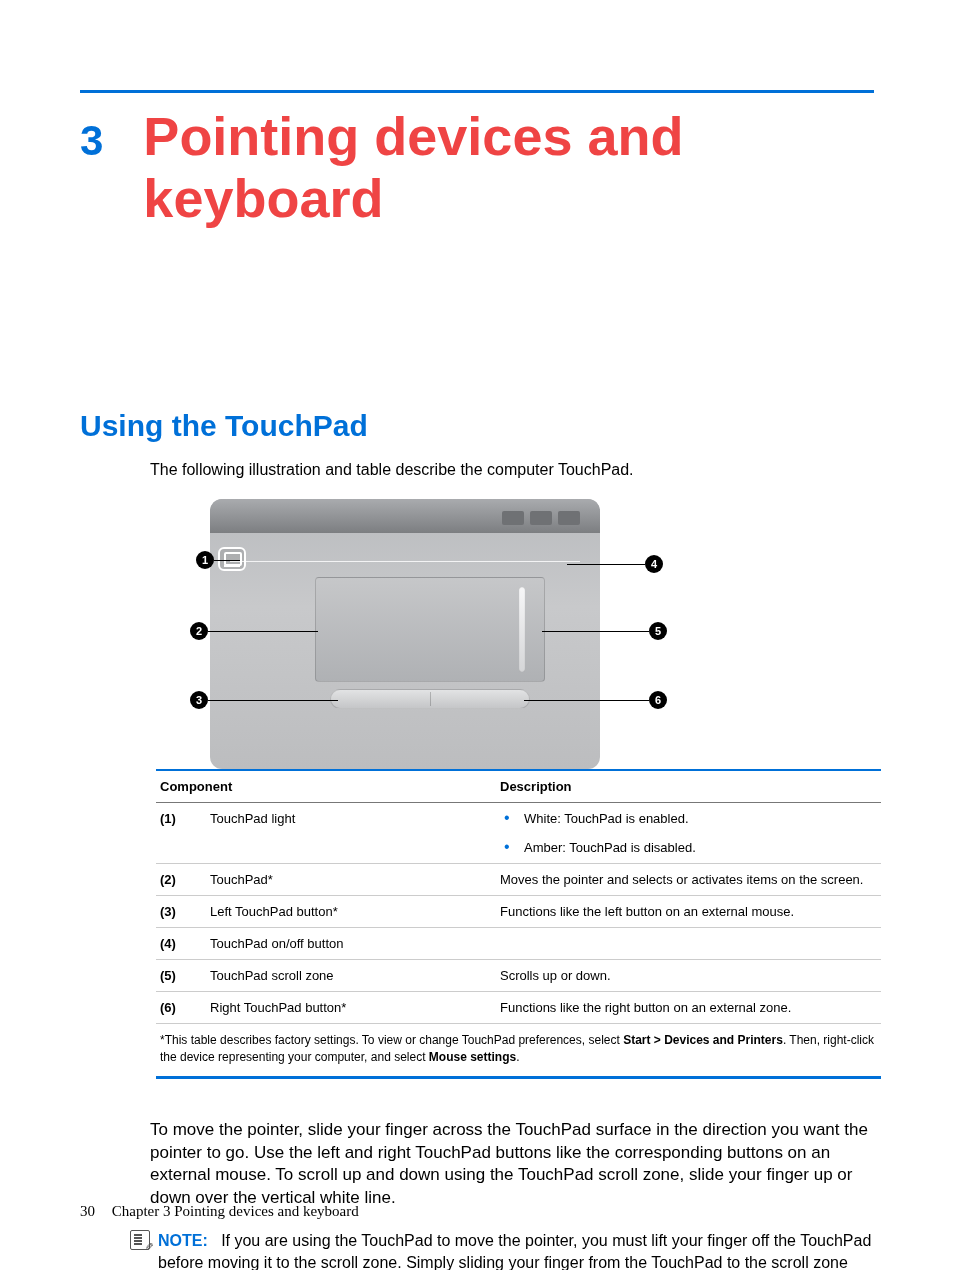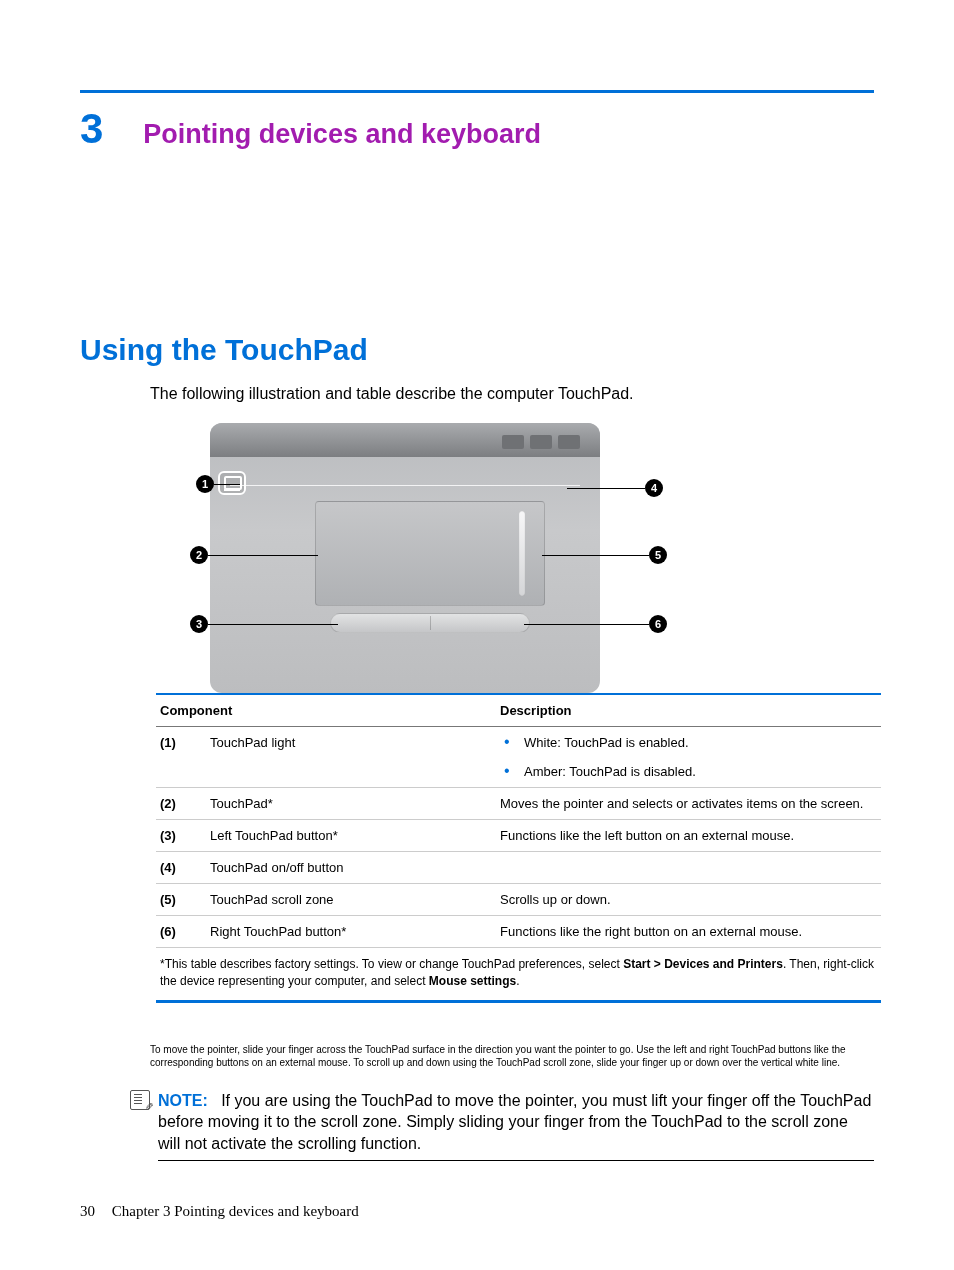--- a/index.html
+++ b/index.html
@@ -21,23 +21,23 @@
       align-items: baseline;
       gap: 40px;
       margin-bottom: 180px;
     }
     .chapter-num {
       font-size: 42px;
       font-weight: bold;
       color: #0070d8;
     }
     .chapter-title {
-      font-size: 27px;
-      font-weight: bold;
-      color: #a21caf;
+      font-size: 54px;
+      font-weight: bold;
+      color: #ef4444;
     }
     .section-heading {
       font-size: 30px;
       font-weight: bold;
       color: #0070d8;
       margin-bottom: 18px;
     }
     .intro-text {
       font-size: 16px;
       margin-left: 70px;
@@ -218,21 +218,21 @@
       color: #0070d8;
     }
     .ct-foot {
       font-size: 12px;
       padding: 8px 4px 10px 4px;
       border-bottom: 3px solid #0070d8;
       line-height: 1.4;
     }
     .body-para {
       margin: 40px 0 0 70px;
-      font-size: 10px;
+      font-size: 17px;
       line-height: 1.35;
     }
     .note-block {
       margin: 20px 0 0 50px;
       display: flex;
       align-items: flex-start;
       gap: 8px;
     }
     .note-icon {
       width: 20px;
@@ -348,21 +348,21 @@
 
   <div class="ct-row">
     <div class="col-num">(5)</div>
     <div class="col-name">TouchPad scroll zone</div>
     <div class="col-desc">Scrolls up or down.</div>
   </div>
 
   <div class="ct-row">
     <div class="col-num">(6)</div>
     <div class="col-name">Right TouchPad button*</div>
-    <div class="col-desc">Functions like the right button on an external mouse.</div>
+    <div class="col-desc">Functions like the right button on an external zone.</div>
   </div>
 
   <div class="ct-foot">
     <span>*This table describes factory settings. To view or change TouchPad preferences, select </span><b>Start &gt; Devices and Printers</b><span>. Then, right-click the device representing your computer, and select </span><b>Mouse settings</b><span>.</span>
   </div>
 </div>
 
 <p class="body-para">To move the pointer, slide your finger across the TouchPad surface in the direction you want the pointer to go. Use the left and right TouchPad buttons like the corresponding buttons on an external mouse. To scroll up and down using the TouchPad scroll zone, slide your finger up or down over the vertical white line.</p>
 
 <div class="note-block">

